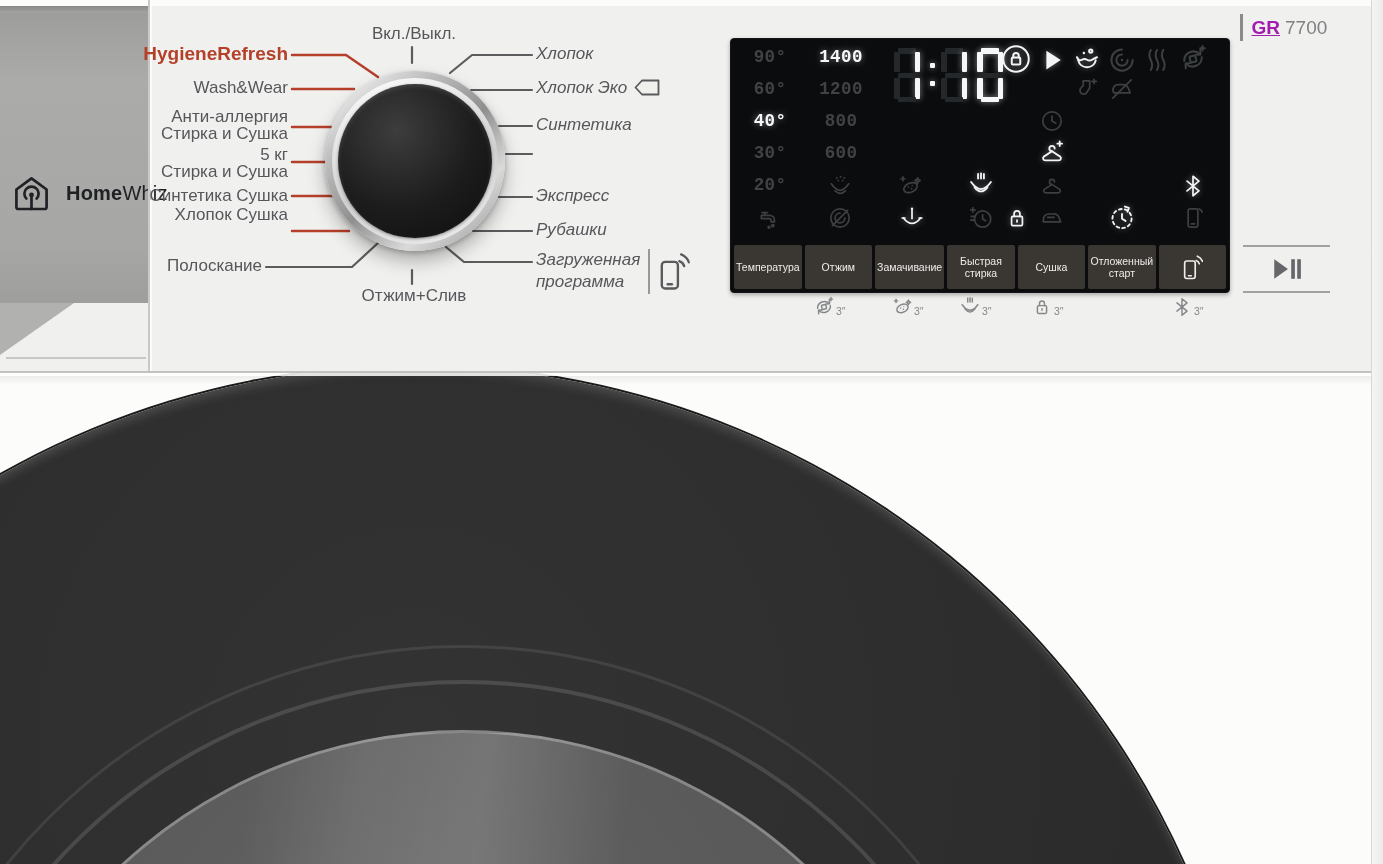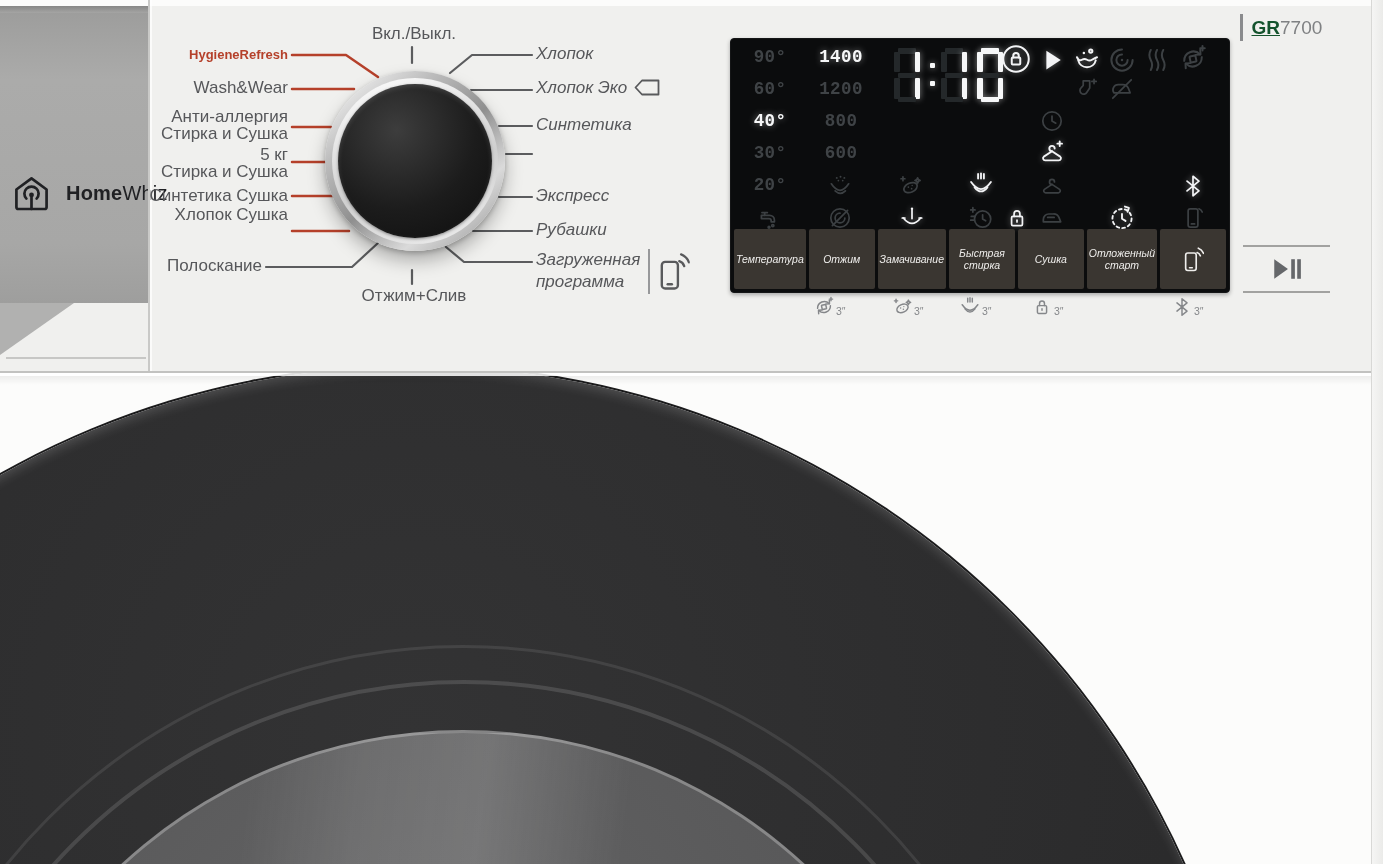--- a/index.html
+++ b/index.html
@@ -22,21 +22,21 @@
   .drawer-sep{position:absolute;left:148px;top:0;width:1.5px;height:372px;background:#c9c9c7;z-index:2;}
   .drawer-sep-hl{position:absolute;left:150px;top:0;width:2px;height:372px;background:rgba(255,255,255,.7);z-index:2;}
   .logo{position:absolute;left:13px;top:169px;display:flex;align-items:center;gap:16px;color:#202124;z-index:3;}
   .logo .lt{font-size:20px;letter-spacing:.2px;}
   .logo b{font-weight:bold;}
   
   .lines-svg{position:absolute;left:0;top:0;z-index:2;pointer-events:none;}
   .plabel{position:absolute;color:#56575a;font-size:17px;line-height:17px;z-index:3;}
   .plabel.left{left:48px;width:240px;text-align:right;}
   .plabel.right{left:536px;width:250px;text-align:left;font-style:italic;}
-  .plabel .hl{color:#b5402a;font-weight:bold;font-size:13px;}
+  .plabel .hl{color:#b5402a;font-weight:bold;font-size:19px;}
   .plabel .sub-small{display:block;font-size:13px;line-height:19px;}
   .plabel .l2{display:block;}
   .plabel.loaded{line-height:22px;}
   .ctr{left:332px;width:164px;text-align:center;}
   .ecoline{display:flex;align-items:center;gap:7px;}
   .progsep{position:absolute;left:648px;top:249px;width:1.5px;height:45px;background:#97989a;z-index:3;}
   .progphone{position:absolute;left:656px;top:250px;color:#595a5c;z-index:3;}
   
   .dial{position:absolute;left:325px;top:71px;width:180px;height:180px;border-radius:50%;z-index:3;
         background:linear-gradient(140deg,#fafafa 4%,#bdbdbd 28%,#8f8f8f 52%,#dadada 74%,#9a9a9a 96%);
@@ -66,31 +66,31 @@
   .seg-d{left:4px;top:48.5px;width:18px;height:5.5px;}
   .colon{position:absolute;left:36px;top:0;width:6px;height:55px;}
   .colon .dot{position:absolute;left:0;width:4.5px;height:4.5px;background:#f6f7f8;border-radius:1px;
               box-shadow:0 0 6px rgba(255,255,255,.5);}
   
   .ind{position:absolute;color:#3c4043;}
   .ind.on{color:#f3f4f6;}
   .ind.on svg{filter:drop-shadow(0 0 3px rgba(255,255,255,.4));}
   .ico{stroke:currentColor;fill:none;stroke-width:1.6;stroke-linecap:round;stroke-linejoin:round;}
   
-  .btnrow{position:absolute;left:3px;right:3px;bottom:3px;height:60px;display:flex;gap:3px;font-style:italic;}
+  .btnrow{position:absolute;left:3px;right:3px;bottom:3px;height:44px;display:flex;gap:3px;}
   .btn{flex:1;background:#3a3631;border-radius:2px;color:#eeedeb;font-size:10.5px;line-height:1.15;
        display:flex;align-items:center;justify-content:center;text-align:center;padding:2px;cursor:pointer;}
   .btn svg{stroke-width:1.8;}
   
   .hold{position:absolute;display:flex;align-items:flex-end;color:#85878a;z-index:3;}
   .hold i{font-style:normal;font-size:10.5px;margin-left:1px;margin-bottom:1px;}
   
   .model{position:absolute;left:1240px;top:14px;display:flex;align-items:center;font-size:19px;z-index:3;}
   .model .bar{width:2.5px;height:27px;background:#8a8b8d;margin-right:9px;}
-  .model b{color:#14532d;text-decoration:underline;}
+  .model b{color:#a21caf;margin-right:5px;text-decoration:underline;}
   .model span.num{color:#7f8183;}
   .startbtn{position:absolute;left:1243px;top:245px;width:87px;height:48px;z-index:3;cursor:pointer;}
   .startbtn .line{position:absolute;left:0;width:87px;height:1.6px;background:#a2a2a0;}
   .startbtn .line.top{top:0;}
   .startbtn .line.bot{bottom:0;}
   .startbtn svg{position:absolute;left:26px;top:9px;color:#65676a;}
   
   .lower{position:absolute;left:0;top:372px;width:1383px;height:492px;overflow:hidden;background:#fcfcfb;z-index:1;}
   .lower::before{content:'';position:absolute;left:0;top:4px;width:100%;height:9px;
                  background:linear-gradient(rgba(0,0,0,.06),transparent);z-index:5;}

